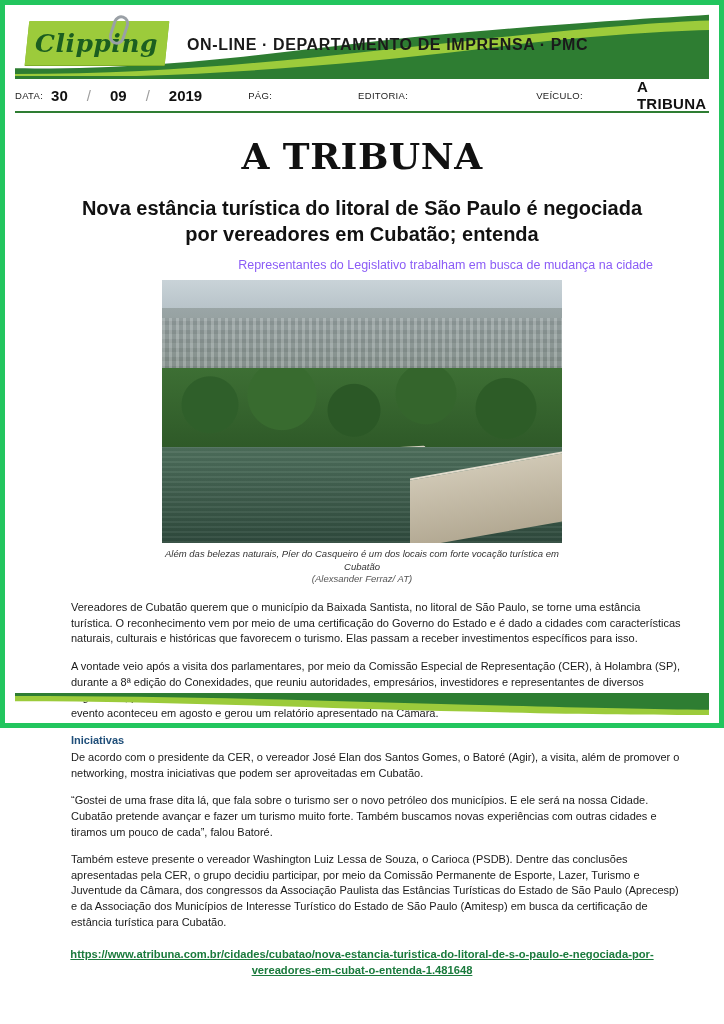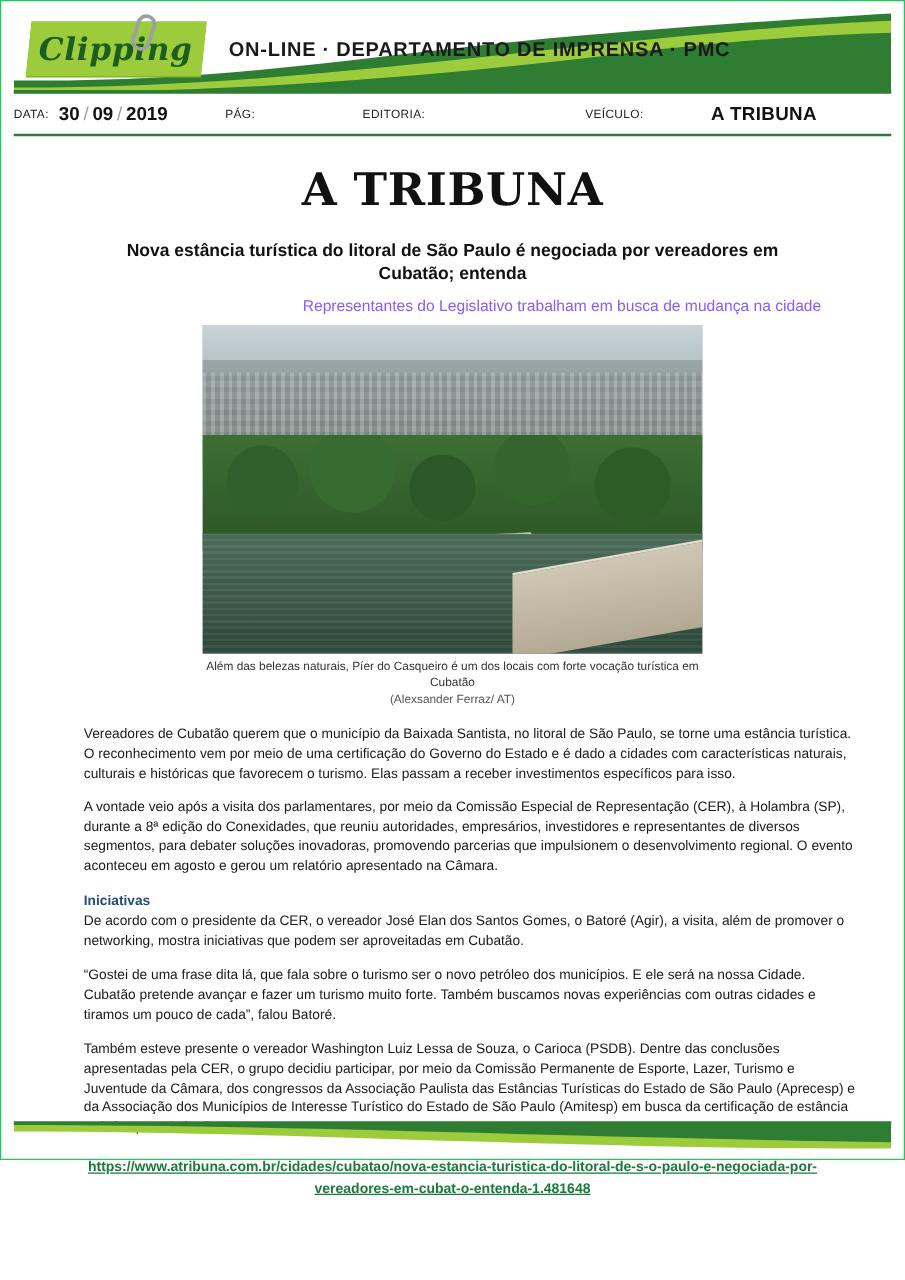--- a/index.html
+++ b/index.html
@@ -10,24 +10,24 @@
   body {
     width: 724px;
     height: 1024px;
     font-family: "Liberation Sans", sans-serif;
     color: #111;
     position: relative;
     overflow: hidden;
   }
   .page {
     width: 724px;
-    height: 928px;
+    height: 728px;
     position: relative;
     background: #fff;
-    border: 1px solid #22c55e;
+    border: 5px solid #22c55e;
   }
 
   
   .header {
     position: relative;
     height: 68px;
     margin: 6px 10px 0 10px;
     border-bottom: 3px solid #2e7d32;
     overflow: hidden;
   }
@@ -80,21 +80,21 @@
     position: relative;
     margin: 0 10px;
     height: 34px;
     border-bottom: 2px solid #2e7d32;
     display: flex;
     align-items: center;
     font-size: 11px;
     color: #111;
   }
   .meta .lbl { font-size: 9.5px; letter-spacing: .3px; color:#222; }
-  .meta-date { margin-left: 8px; display:flex; align-items:baseline; gap:3px; }
+  .meta-date { margin-left: 8px; display:flex; align-items:baseline; gap:19px; }
   .meta-date .num {
     font-size: 15px; font-weight: bold;
   }
   .meta-date .sep { color:#9e9e9e; font-size: 15px; }
   .meta-pag { margin-left: 46px; }
   .meta-editoria { margin-left: 86px; }
   .meta-veiculo { margin-left: 128px; }
   .meta-veiculo-name {
     margin-left: 54px;
     font-size: 15px;
@@ -109,37 +109,38 @@
   .masthead {
     text-align: center;
     font-family: "DejaVu Serif", serif;
     font-weight: bold;
     font-size: 36px;
     letter-spacing: 0.5px;
     margin: 8px 0 18px 0;
   }
   .headline {
     text-align: center;
-    font-size: 14px;
+    font-size: 20px;
     font-weight: bold;
     line-height: 1.32;
     color: #111;
     margin: 0 4px 10px 4px;
   }
   .subhead {
     text-align: right;
     font-size: 12.5px;
     color: #8b5cf6;
     margin-bottom: 8px;
   }
 
   
   .photo-wrap {
     width: 400px;
     margin: 0 auto;
+    font-style: italic;
   }
   .photo {
     width: 400px;
     height: 263px;
     position: relative;
     overflow: hidden;
     background: linear-gradient(#b9c6cd, #9fb0b8);
   }
   .ph-sky {
     position:absolute; left:0; top:0; width:100%; height:42px;

